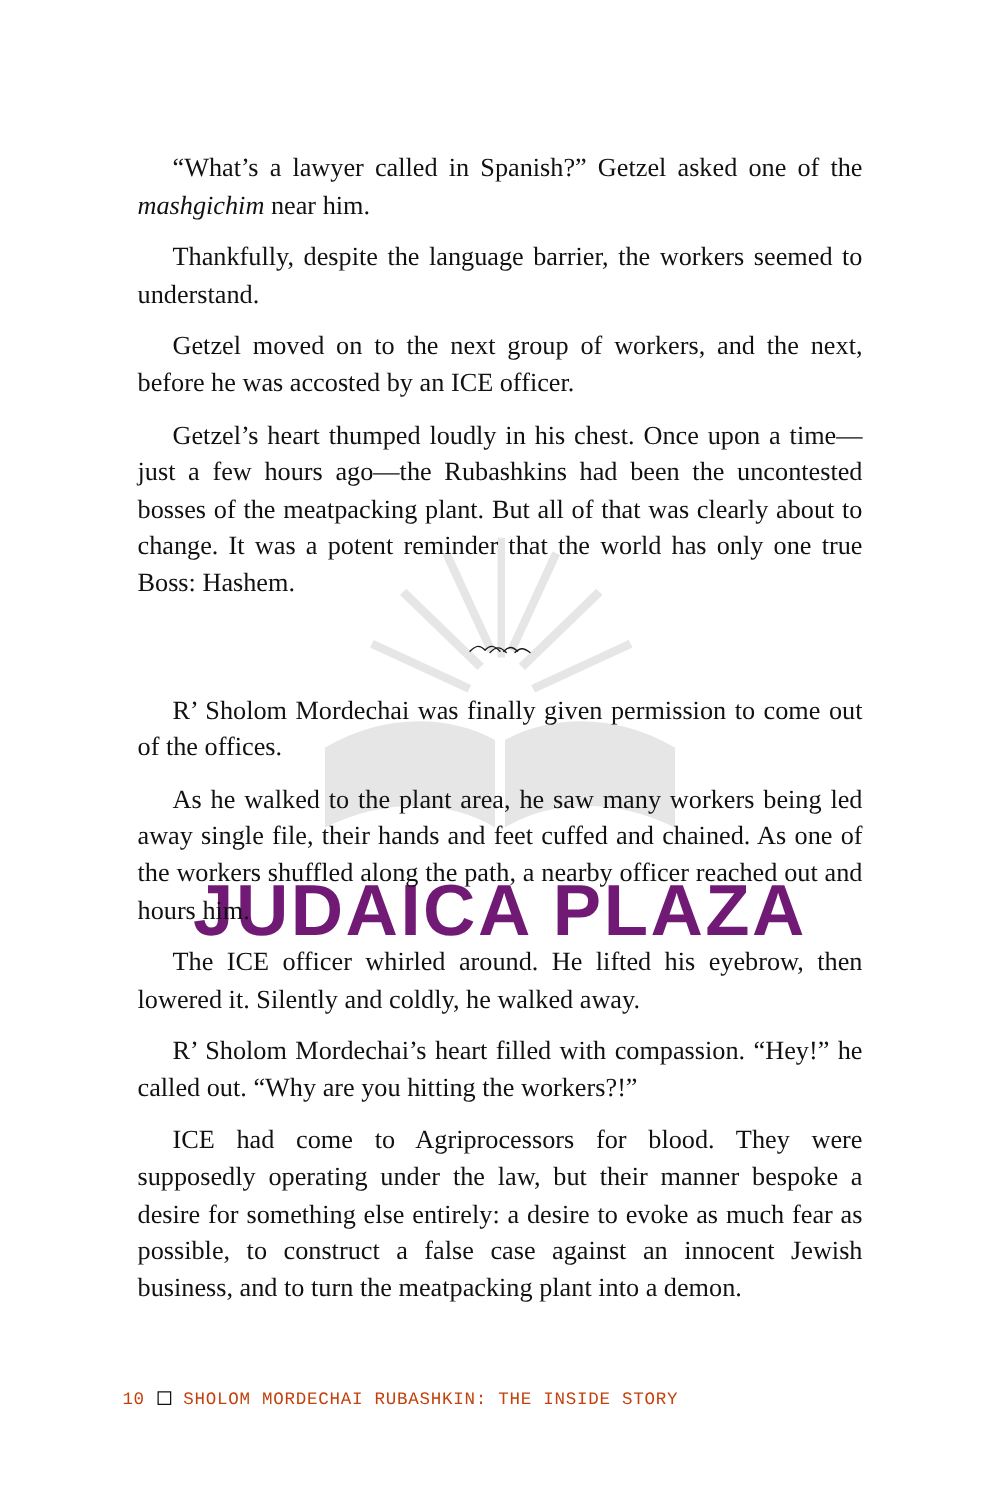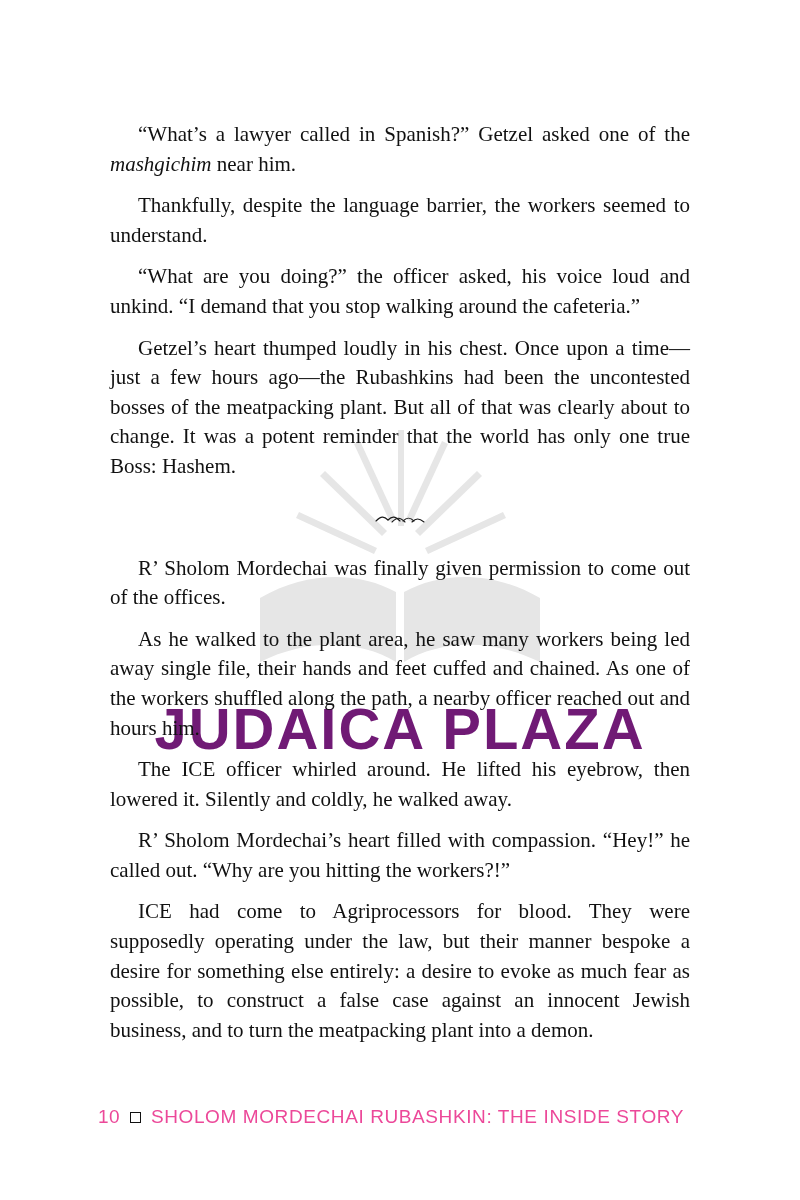--- a/index.html
+++ b/index.html
@@ -77,24 +77,24 @@
     letter-spacing: 2px;
   }
   .divider svg { display: inline-block; vertical-align: middle; }
 
   
   #footer {
     position: absolute;
     left: 98px;
     bottom: 72px;
     z-index: 1;
-    font-family: Liberation Sans, sans-serif;
-    font-size: 19px;
+    font-family: Liberation Mono, monospace;
+    font-size: 14px;
     letter-spacing: 0.4px;
-    color: #ec4899;
+    color: #c2410c;
     white-space: nowrap;
   }
   #footer .folio { margin-right: 10px; }
   #footer .sep {
     display: inline-block;
     width: 9px;
     height: 9px;
     border: 1.3px solid #111;
     margin: 0 10px 1px 0;
     vertical-align: middle;
@@ -127,21 +127,21 @@
 
 <div id="page">
 
   <p class="para">
     <span>“What’s a lawyer called in Spanish?” Getzel asked one of the </span><span class="it">mashgichim</span><span> near him.</span>
   </p>
 
 
 
   <p class="para">Thankfully, despite the language barrier, the workers seemed to understand.</p>
-  <p class="para">“What are you doing?” the officer asked, his voice loud and unkind. “I demand that you stop walking around the cafeteria.”</p>
+  <p class="para">Getzel moved on to the next group of workers, and the next, before he was accosted by an ICE officer.</p>
   <p class="para">Getzel’s heart thumped loudly in his chest. Once upon a time—just a few hours ago—the Rubashkins had been the uncontested bosses of the meatpacking plant. But all of that was clearly about to change. It was a potent reminder that the world has only one true Boss: Hashem.</p>
 
   <div class="divider">
     <svg viewBox="0 0 60 16" width="60" height="16" aria-hidden="true">
       <g stroke="#1a1a1a" stroke-width="1.1" fill="none" stroke-linecap="round">
         <path d="M6 9 C11 4 14 4 18 8"></path>
         <path d="M18 8 C22 4 25 4 30 9"></path>
         <path d="M22 10 C27 5 30 5 35 10"></path>
         <path d="M33 9 C37 5 40 5 44 9"></path>
         <path d="M42 10 C46 6 49 6 54 10"></path>

